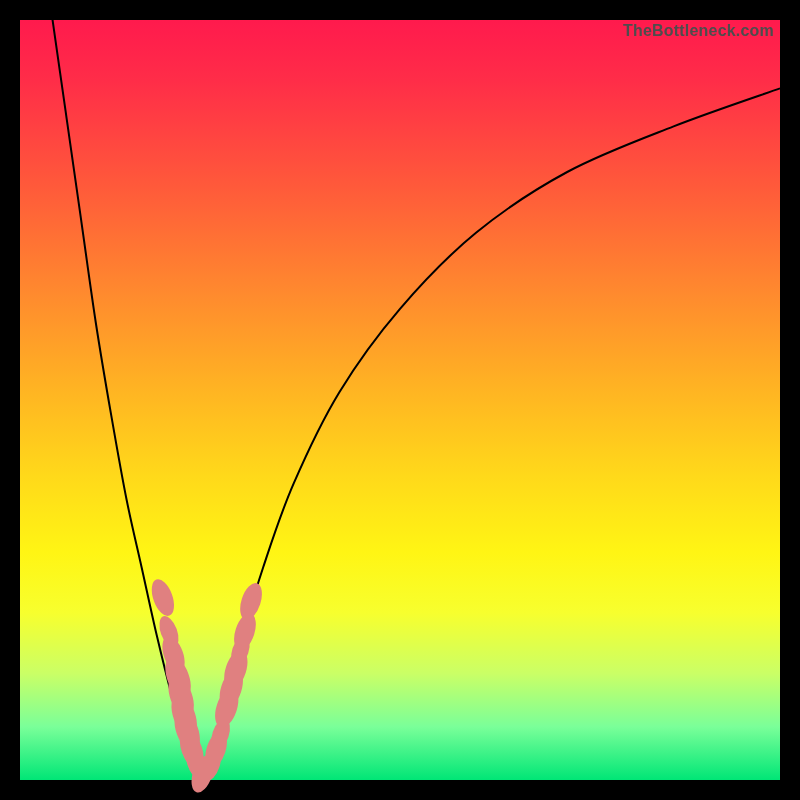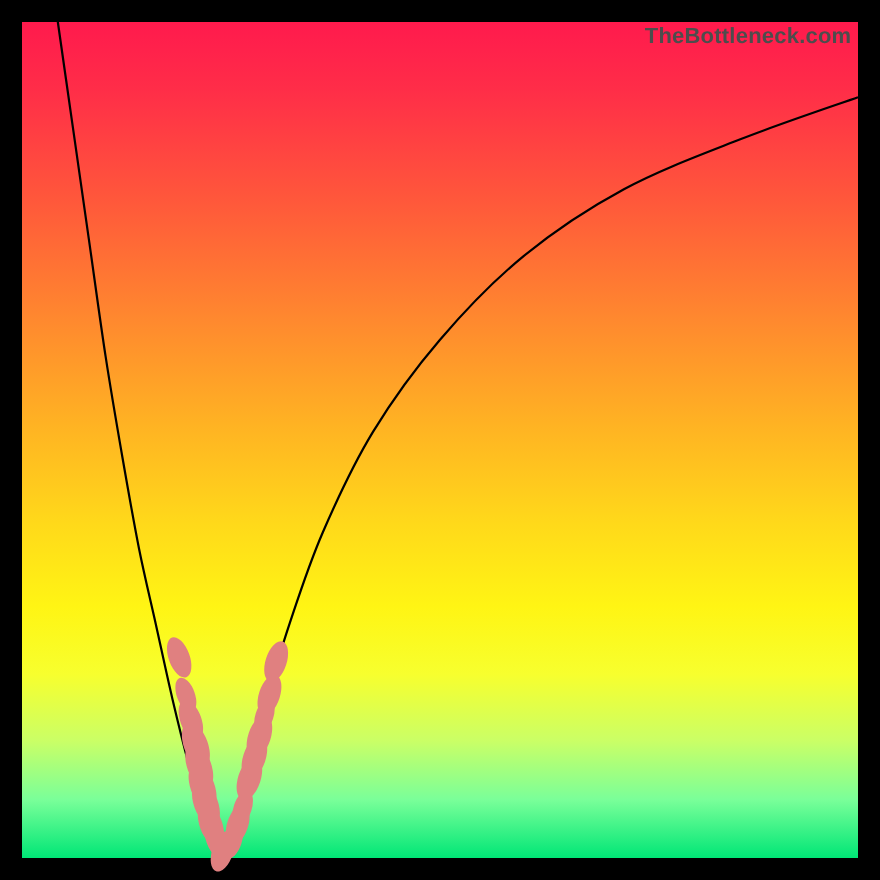--- a/index.html
+++ b/index.html
@@ -37,21 +37,21 @@
       #caff66 86%,
       #7aff99 93%,
       #00e676 100%
     );
   }
   .watermark {
     position: absolute;
     top: 2px;
     right: 6px;
     color: #4d4d4d;
-    font-size: 20px;
+    font-size: 16px;
     font-weight: 600;
     letter-spacing: 0.2px;
     user-select: none;
   }
   svg.curve {
     position: absolute;
     left: 0;
     top: 0;
     width: 760px;
     height: 760px;

